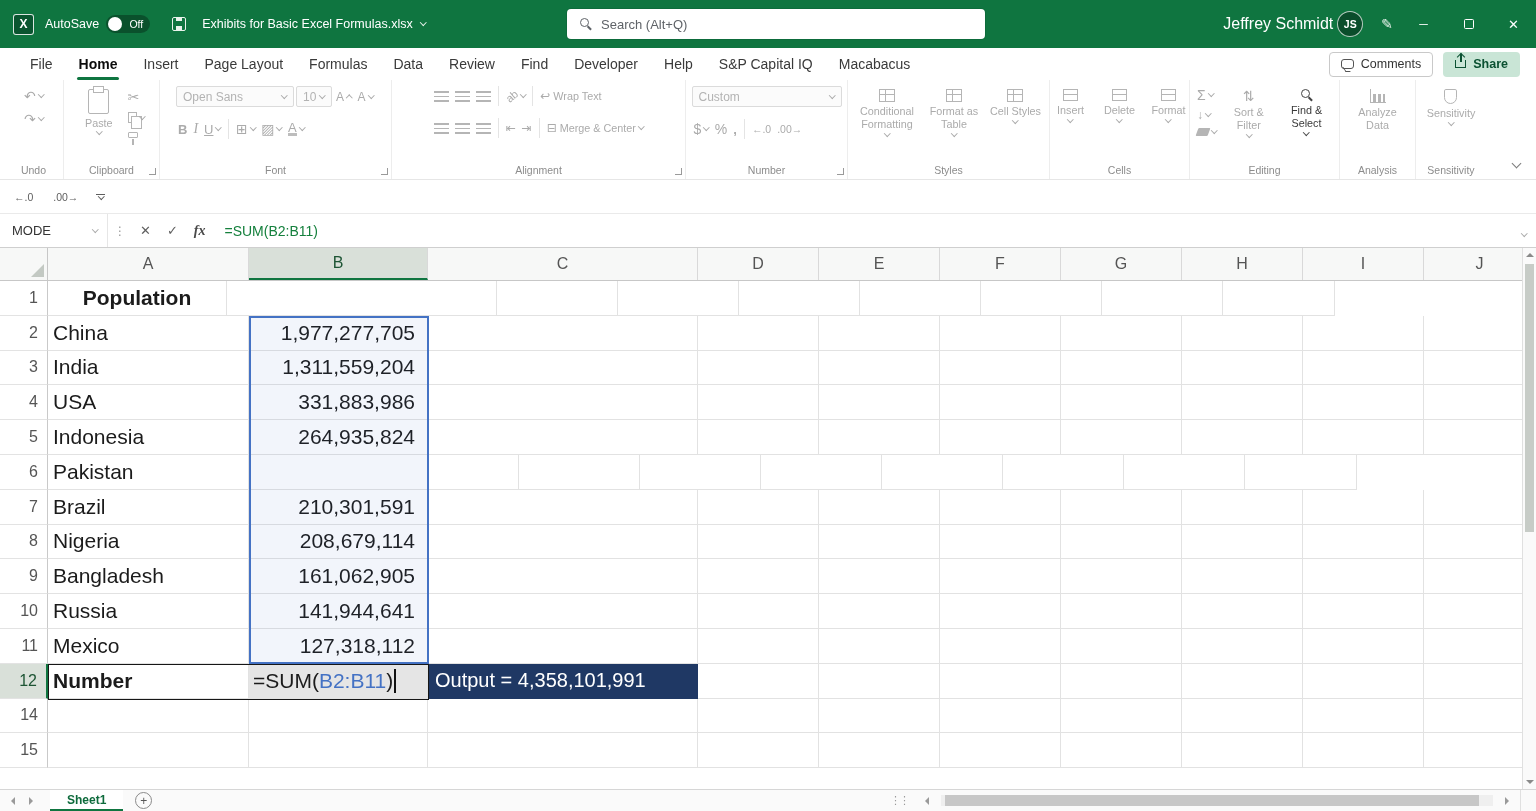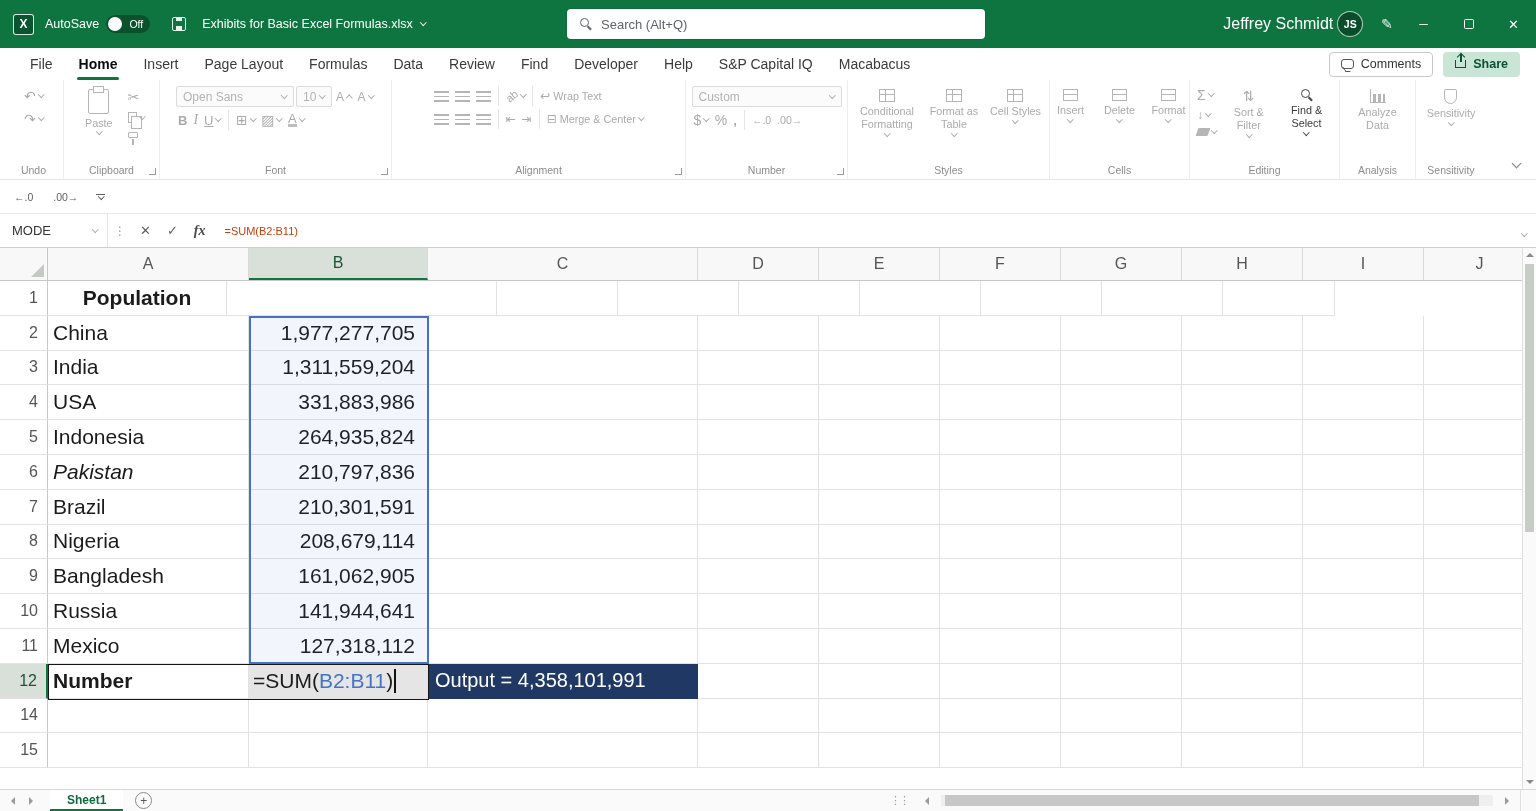--- a/index.html
+++ b/index.html
@@ -51,21 +51,21 @@
 .icon-share{position:relative;width:11px;height:8px;border:1.3px solid #0b5132;border-top:none;display:inline-block}
 .icon-share::after{content:'';position:absolute;left:4px;top:-6px;width:1.3px;height:8px;background:#0b5132}
 .icon-share::before{content:'';position:absolute;left:1.8px;top:-6px;width:5px;height:5px;border-top:1.3px solid #0b5132;border-right:1.3px solid #0b5132;transform:rotate(-45deg)}
 
 
 #ribbon{position:absolute;top:80px;left:0;right:0;height:100px;background:#fff;border-bottom:1px solid #E6E6E6;display:flex;align-items:stretch;padding-left:4px}
 .rgroup{position:relative;display:flex;flex-direction:column;align-items:center;justify-content:flex-start;padding:6px 5px 16px;border-right:1px solid #EDEDED}
 .glabel{position:absolute;bottom:3px;left:0;right:0;text-align:center;font-size:10.5px;color:#8c8c8c}
 .launcher{position:absolute;right:3px;bottom:4px;width:7px;height:7px;border-right:1.2px solid #9a9a9a;border-bottom:1.2px solid #9a9a9a}
 .gcontent{display:flex;gap:5px;align-items:flex-start}
-.col{display:flex;flex-direction:column;gap:3px}
+.col{display:flex;flex-direction:column;gap:12px}
 .row{display:flex;align-items:center;gap:2px}
 .minicol{display:flex;flex-direction:column;gap:4px;align-items:flex-start}
 .mini{display:flex;align-items:center;gap:3px;padding:1px 2px}
 .gi{font-size:14px;color:#ABABAB;line-height:1}
 .gi.sm{font-size:12px}
 .gi.bold{font-weight:800;font-size:13px}
 .gi.italic{font-family:"Liberation Serif",serif;font-style:italic;font-size:14px}
 .gi.und{text-decoration:underline;font-size:13px}
 .gi.colorA{font-size:13px;border-bottom:3px solid #BDBDBD;line-height:.9}
 .gi.rot{display:inline-block;transform:rotate(-40deg);font-size:11px}
@@ -100,21 +100,21 @@
 .qat-more{display:flex;flex-direction:column;align-items:center;gap:2px}
 .qat-more::before{content:'';width:9px;height:1.4px;background:#5e5e5e}
 
 
 #formulabar{position:absolute;top:214px;left:0;right:0;height:34px;background:#fff;border-bottom:1px solid #CFCFCF;display:flex;align-items:center}
 .namebox{width:108px;height:100%;display:flex;align-items:center;justify-content:space-between;padding:0 10px 0 12px;border-right:1px solid #E6E6E6;font-size:13px;color:#333}
 .fb-dots{color:#9a9a9a;padding:0 6px;font-size:12px}
 .fb-dots::after{content:'⋮'}
 .fb-btn{font-size:13px;color:#5f5f5f;padding:0 8px}
 .fb-btn.fx{font-family:"Liberation Serif",serif;font-style:italic;font-weight:700;font-size:14px;color:#4a4a4a}
-.fb-text{flex:1;font-size:11px;color:#c2410c;padding-left:11px}
+.fb-text{flex:1;font-size:14px;color:#15803d;padding-left:11px}
 .fb-expand{padding-right:10px;color:#666}
 
 
 #grid{position:absolute;top:248px;left:0;width:1536px;height:541px;background:#fff;overflow:hidden}
 #colheads{display:flex;height:33px;border-bottom:1px solid #C7C7C7;background:#F7F8F7}
 .corner{width:48px;height:100%;border-right:1px solid #C7C7C7;position:relative;background:#F7F8F7}
 .corner .tri{position:absolute;right:3px;bottom:3px;width:0;height:0;border-left:13px solid transparent;border-bottom:13px solid #C3C9C3}
 .ch{height:100%;display:flex;align-items:center;justify-content:center;font-size:16px;color:#555;border-right:1px solid #D9D9D9}
 .ch.sel{background:#D9E0D9;color:#1d5434;border-bottom:2px solid #0F7540;font-weight:400}
 #gbody{height:508px;overflow:hidden}
@@ -580,22 +580,21 @@
         <div class="cell" style="width: 121px;"></div>
         <div class="cell" style="width: 121px;"></div>
         <div class="cell" style="width: 121px;"></div>
         <div class="cell" style="width: 121px;"></div>
         <div class="cell" style="width: 121px;"></div>
         <div class="cell" style="width: 121px;"></div>
         <div class="cell" style="width: 112px;"></div>
       </div>
       <div class="gr">
         <div class="rh">6</div>
-        <div class="cell" style="width: 201px; font-style: italic;">Pakistan</div>
-        <div class="cell n" style="width: 179px;">210,797,836</div>
+        <div class="cell" style="width: 201px;">Pakistan</div>
         <div class="cell" style="width: 270px;"></div>
         <div class="cell" style="width: 121px;"></div>
         <div class="cell" style="width: 121px;"></div>
         <div class="cell" style="width: 121px;"></div>
         <div class="cell" style="width: 121px;"></div>
         <div class="cell" style="width: 121px;"></div>
         <div class="cell" style="width: 121px;"></div>
         <div class="cell" style="width: 112px;"></div>
       </div>
       <div class="gr">

